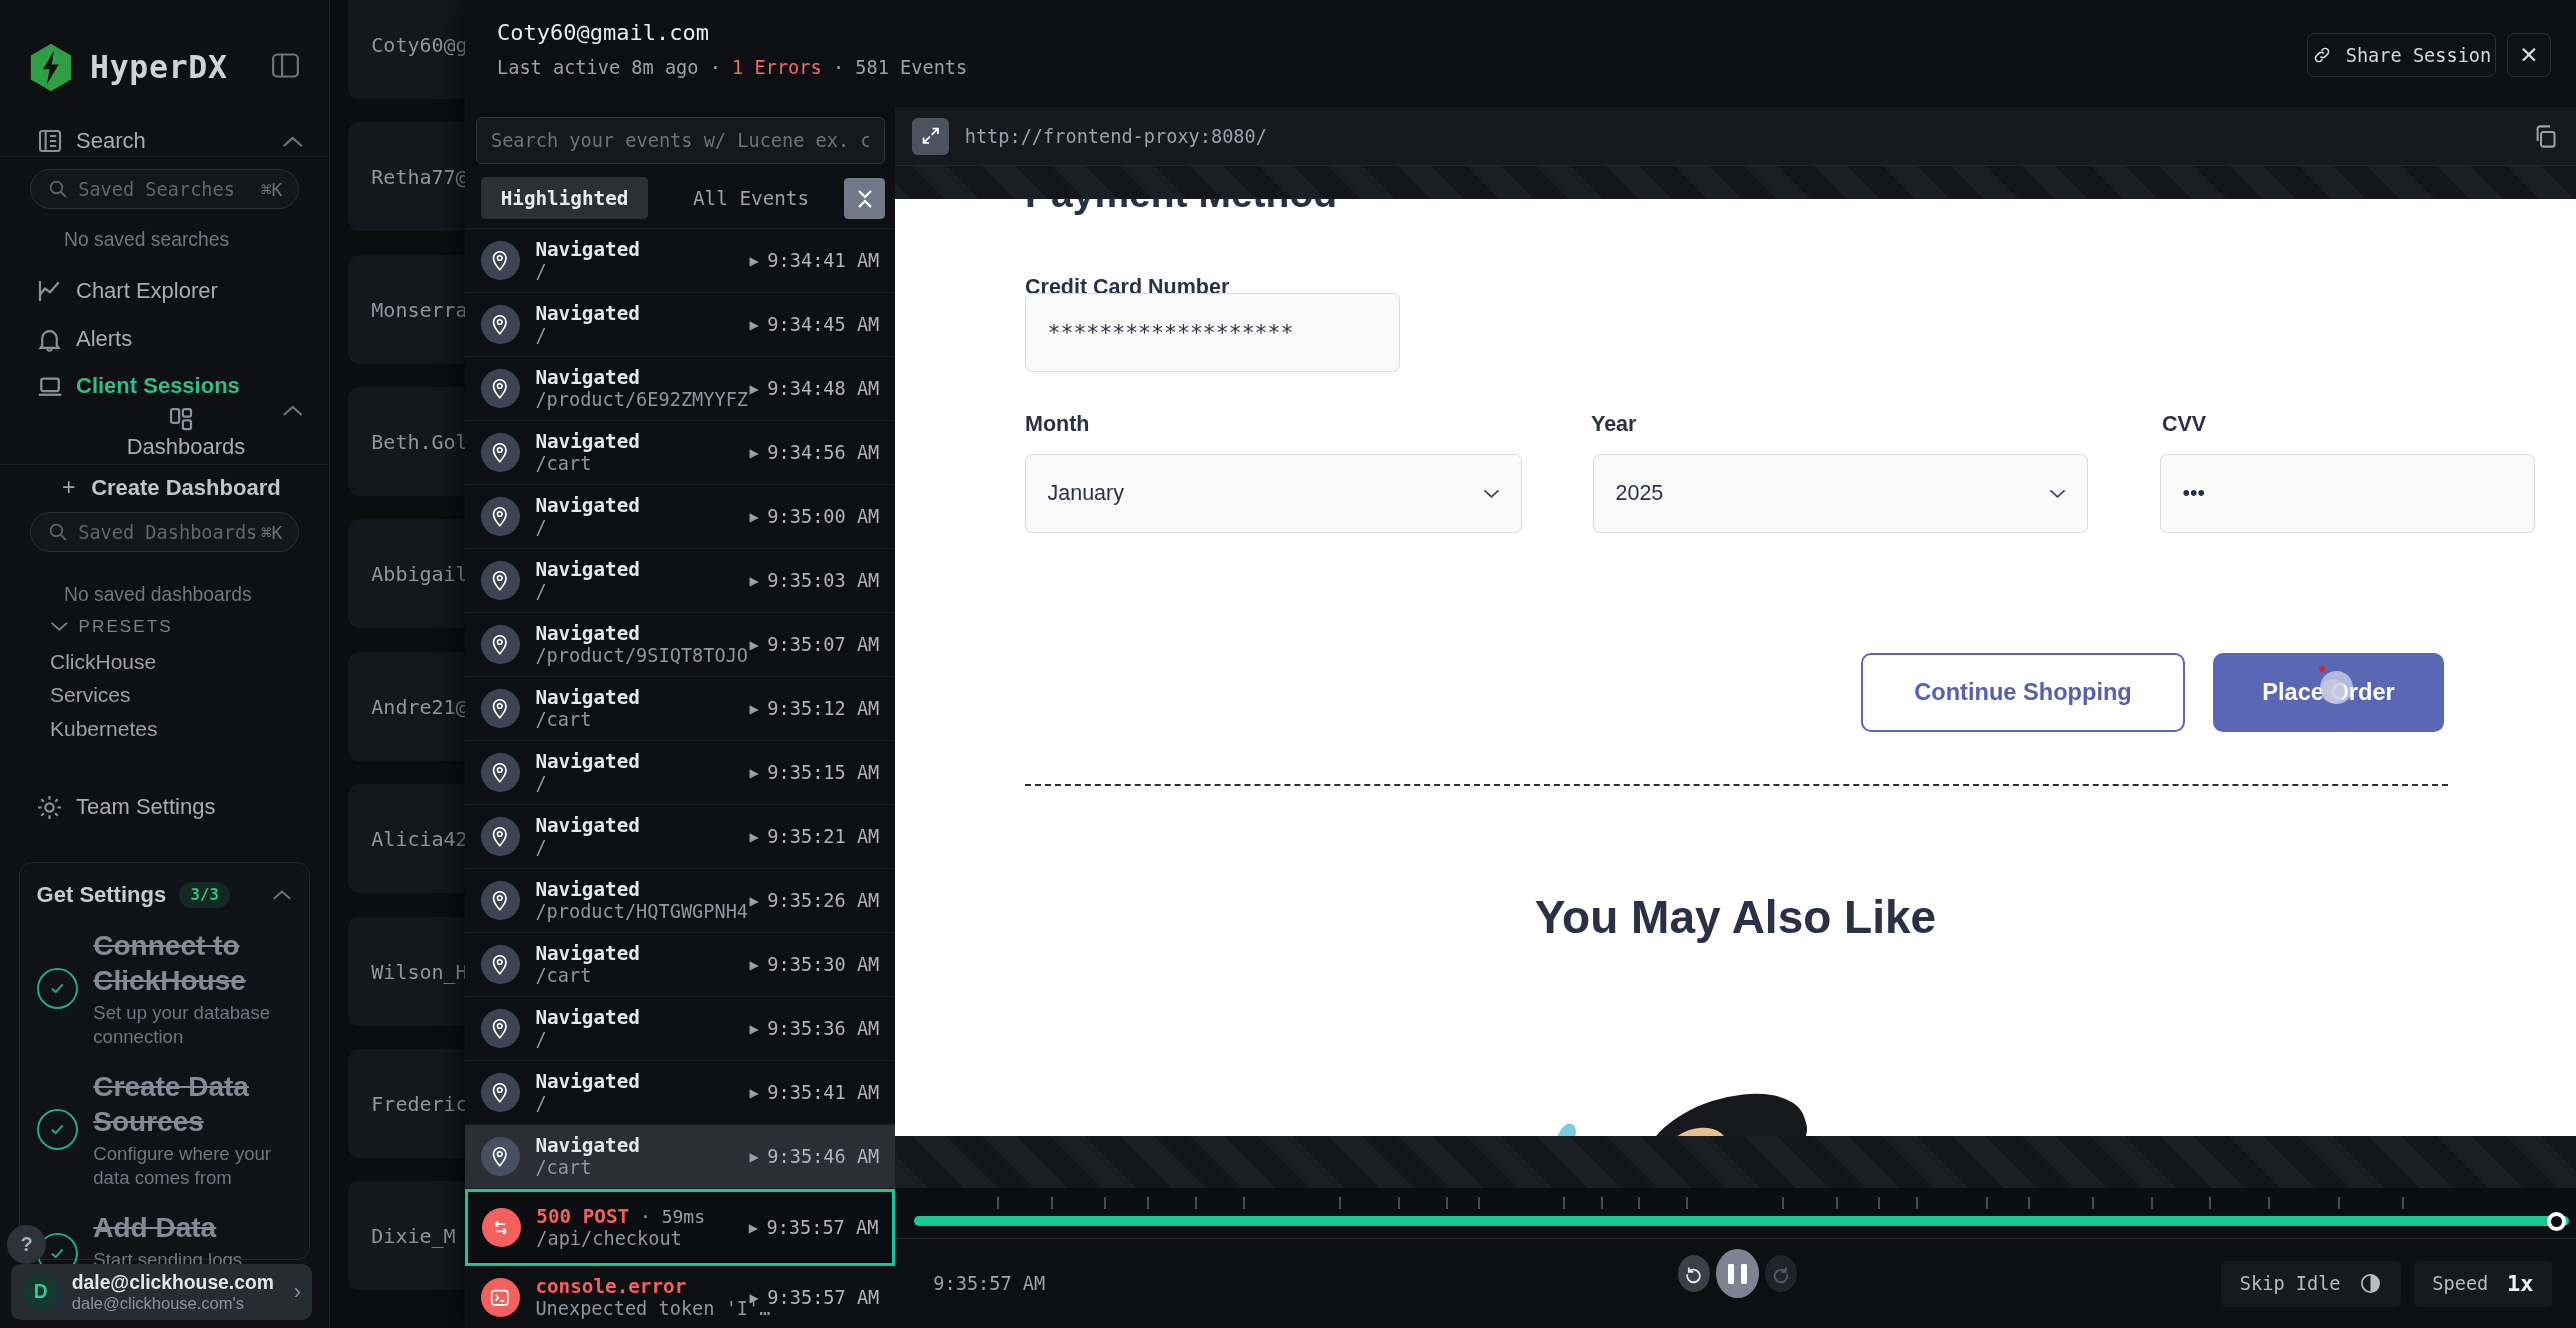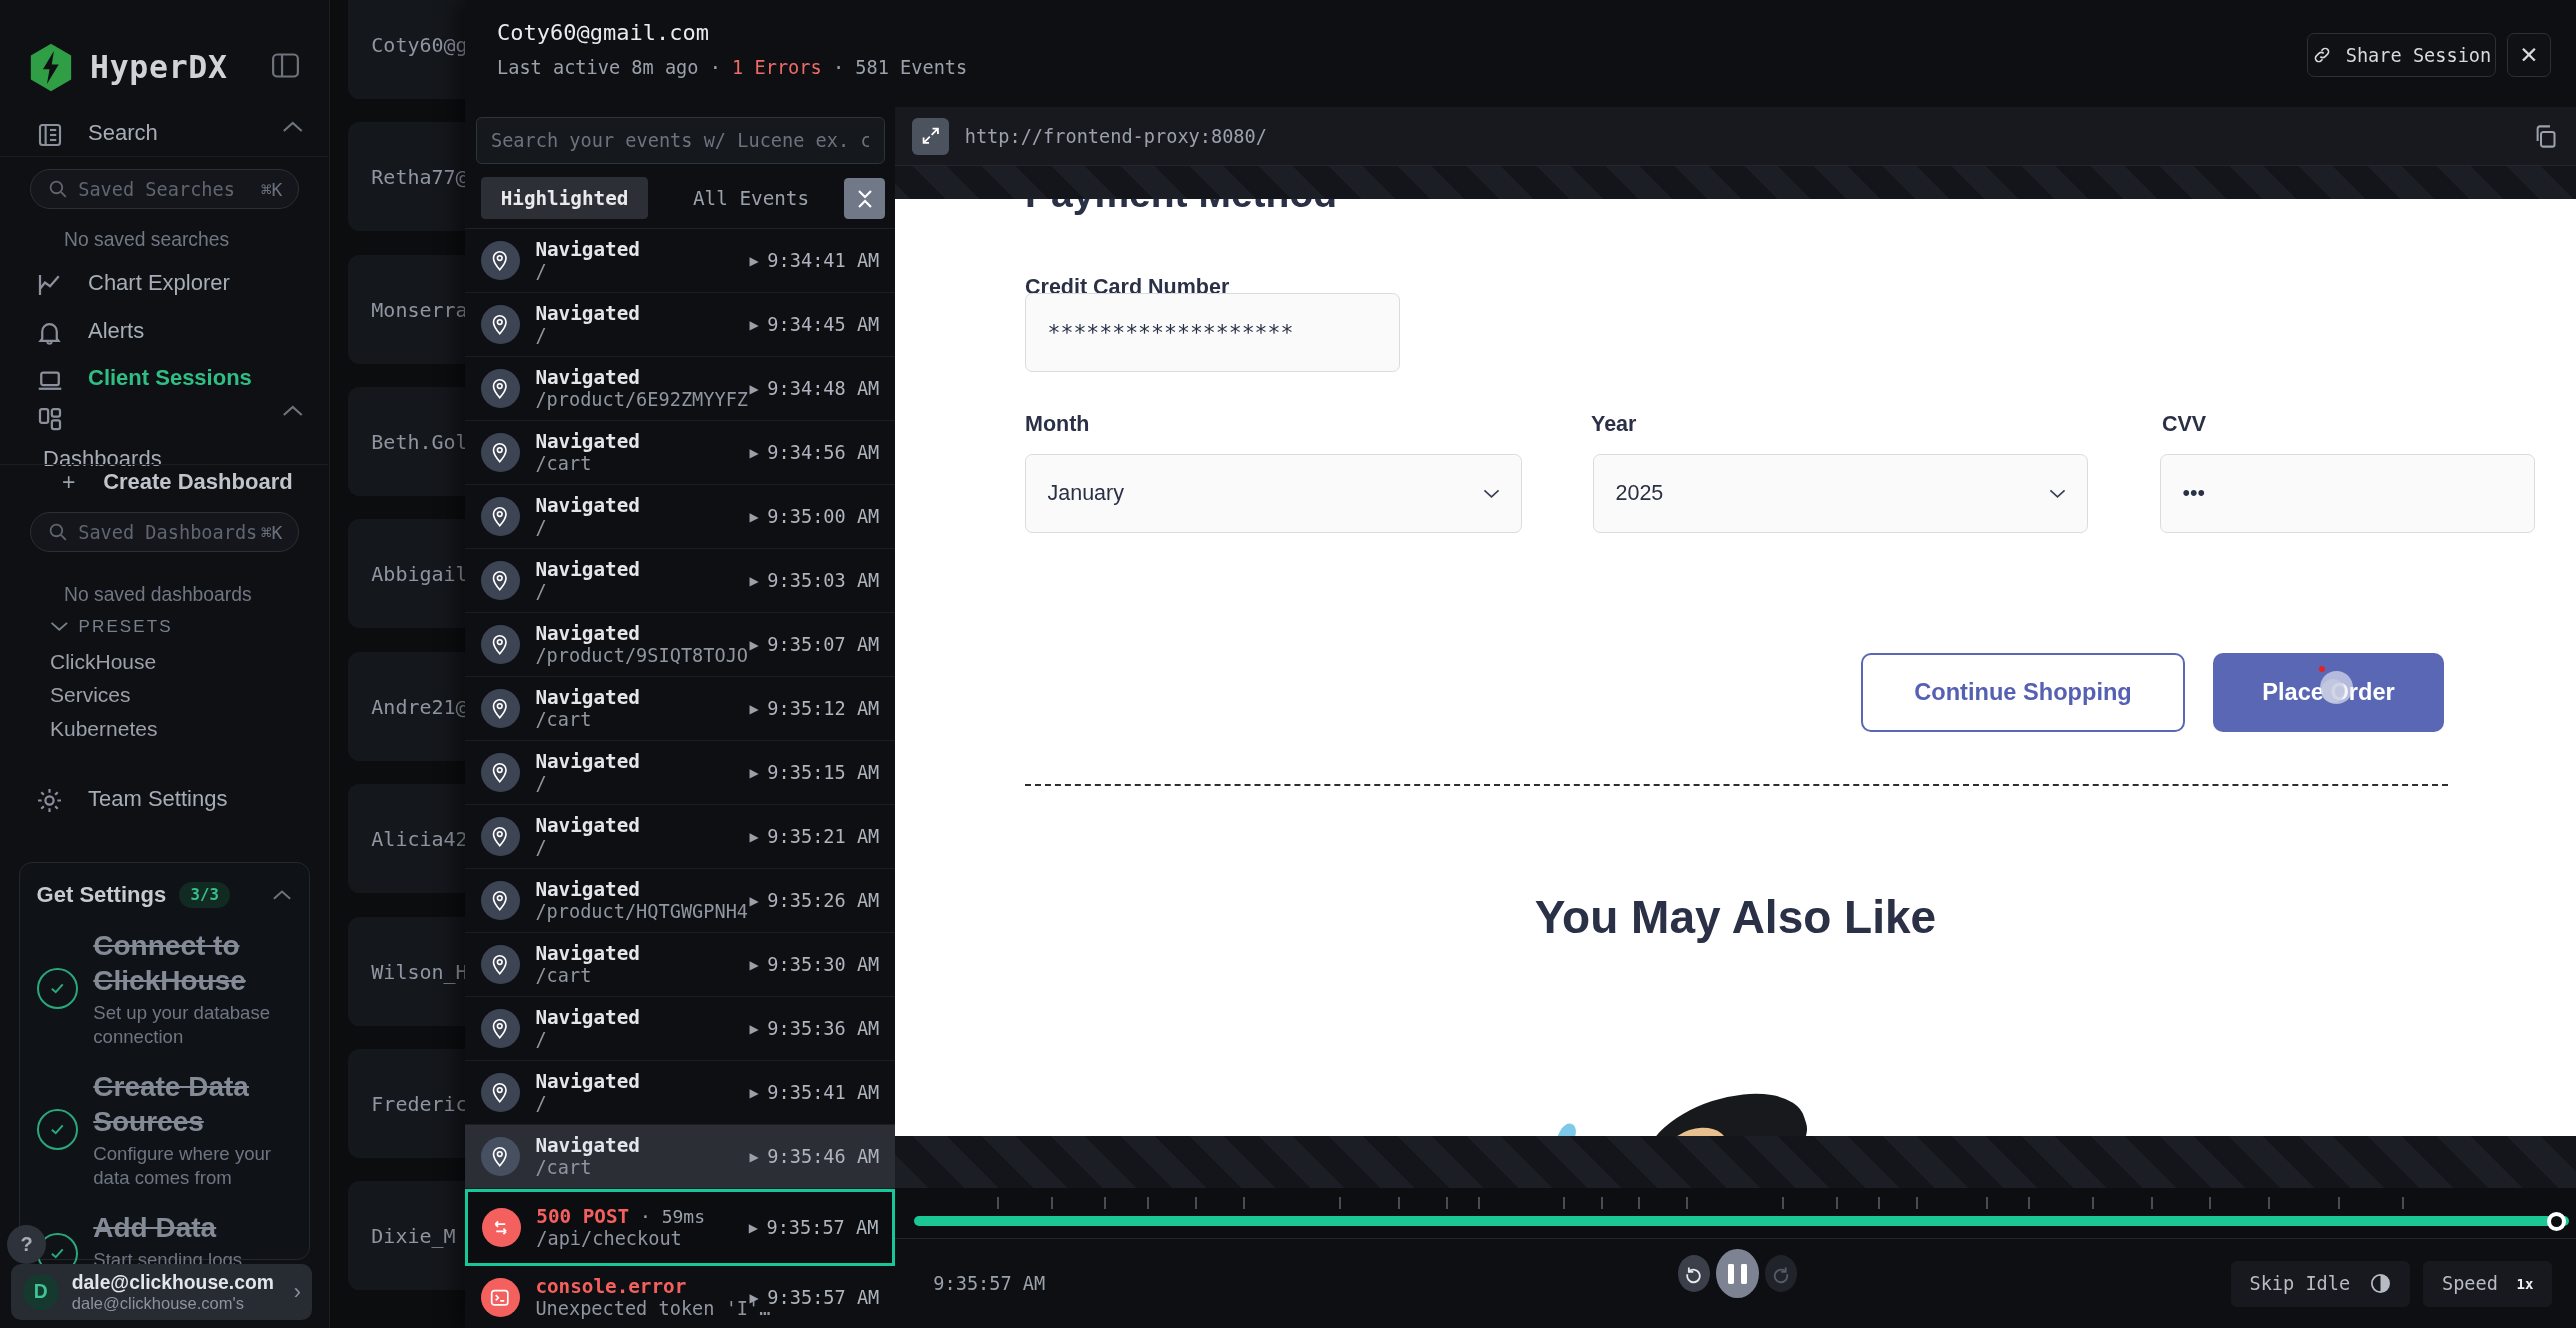--- a/index.html
+++ b/index.html
@@ -8,21 +8,21 @@
   .abs{position:absolute;}
   .mono{font-family:"DejaVu Sans Mono",monospace;}
   .row{display:flex;align-items:center;}
   svg{display:block;}
 
   
   #sidebar{left:0;top:0;width:329px;height:1328px;background:#0e1014;border-right:1.4px solid #1c1f24;z-index:3;}
   .logo-row{left:29px;top:42px;width:279px;height:50px;}
   .logo-title{font-size:31.5px;font-weight:bold;color:#cfd3d8;margin-left:17px;letter-spacing:0.7px;}
   .panel-toggle{position:absolute;right:5.7px;top:7.2px;}
-  .side-row{position:absolute;left:0;width:329px;height:42px;display:flex;padding-left:33px;box-sizing:border-box;gap:12px;}
+  .side-row{position:absolute;left:0;width:329px;height:42px;display:flex;align-items:center;padding-left:33px;box-sizing:border-box;}
   .side-icon{width:33px;display:flex;justify-content:center;}
   .side-label{font-size:22px;color:#a6adb6;margin-left:10px;}
   .side-label.active{color:#2fbf84;font-weight:bold;}
   .chev{position:absolute;right:26px;}
   .hr{position:absolute;left:0;width:328px;height:0;border-top:1.4px solid #1a1d22;}
   .pill{position:absolute;left:30px;width:269px;height:40px;border:1.4px solid #2b2f36;background:#14161b;
         border-radius:21.5px;display:flex;align-items:center;padding:0 15.7px;box-sizing:border-box;}
   .pill .ph{font-size:18.6px;color:#5f6670;margin-left:10px;white-space:nowrap;overflow:hidden;flex:1;}
   .pill .kbd{font-size:18px;color:#6a707b;}
   .dim-note{position:absolute;left:64px;font-size:19.3px;color:#707783;}
@@ -142,21 +142,21 @@
   .cbtn{border-radius:50%;display:flex;align-items:center;justify-content:center;}
   #btn-rewind{width:37px;height:37px;background:#3a3f4a;}
   #btn-pause{width:49px;height:49px;background:#7d8392;margin:0 5.7px;z-index:1;}
   .pause-bars{display:flex;}
   .pause-bars i{display:block;width:5.7px;height:20px;background:#fff;border-radius:1.4px;margin:0 3.6px;}
   #btn-fwd{width:37px;height:37px;background:#20232a;}
   #right-controls{margin-left:auto;display:flex;align-items:center;}
   .ctl-box{height:46px;background:#17191f;border-radius:5.7px;display:flex;align-items:center;padding:0 18.6px;}
   .ctl-box .lbl{font-size:18.6px;color:#b7bcc4;}
   #speed-box{margin-left:13px;}
-  #speed-val{font-size:14px;font-weight:bold;color:#eef0f3;margin-left:18.6px;}
+  #speed-val{font-size:22px;font-weight:bold;color:#eef0f3;margin-left:18.6px;}
   #skip-icon{margin-left:18.6px;}
 </style>
 </head>
 <body>
 
 <div id="app">
 
   <div id="sidebar" class="abs">
     <div class="abs logo-row row">
       <span>

